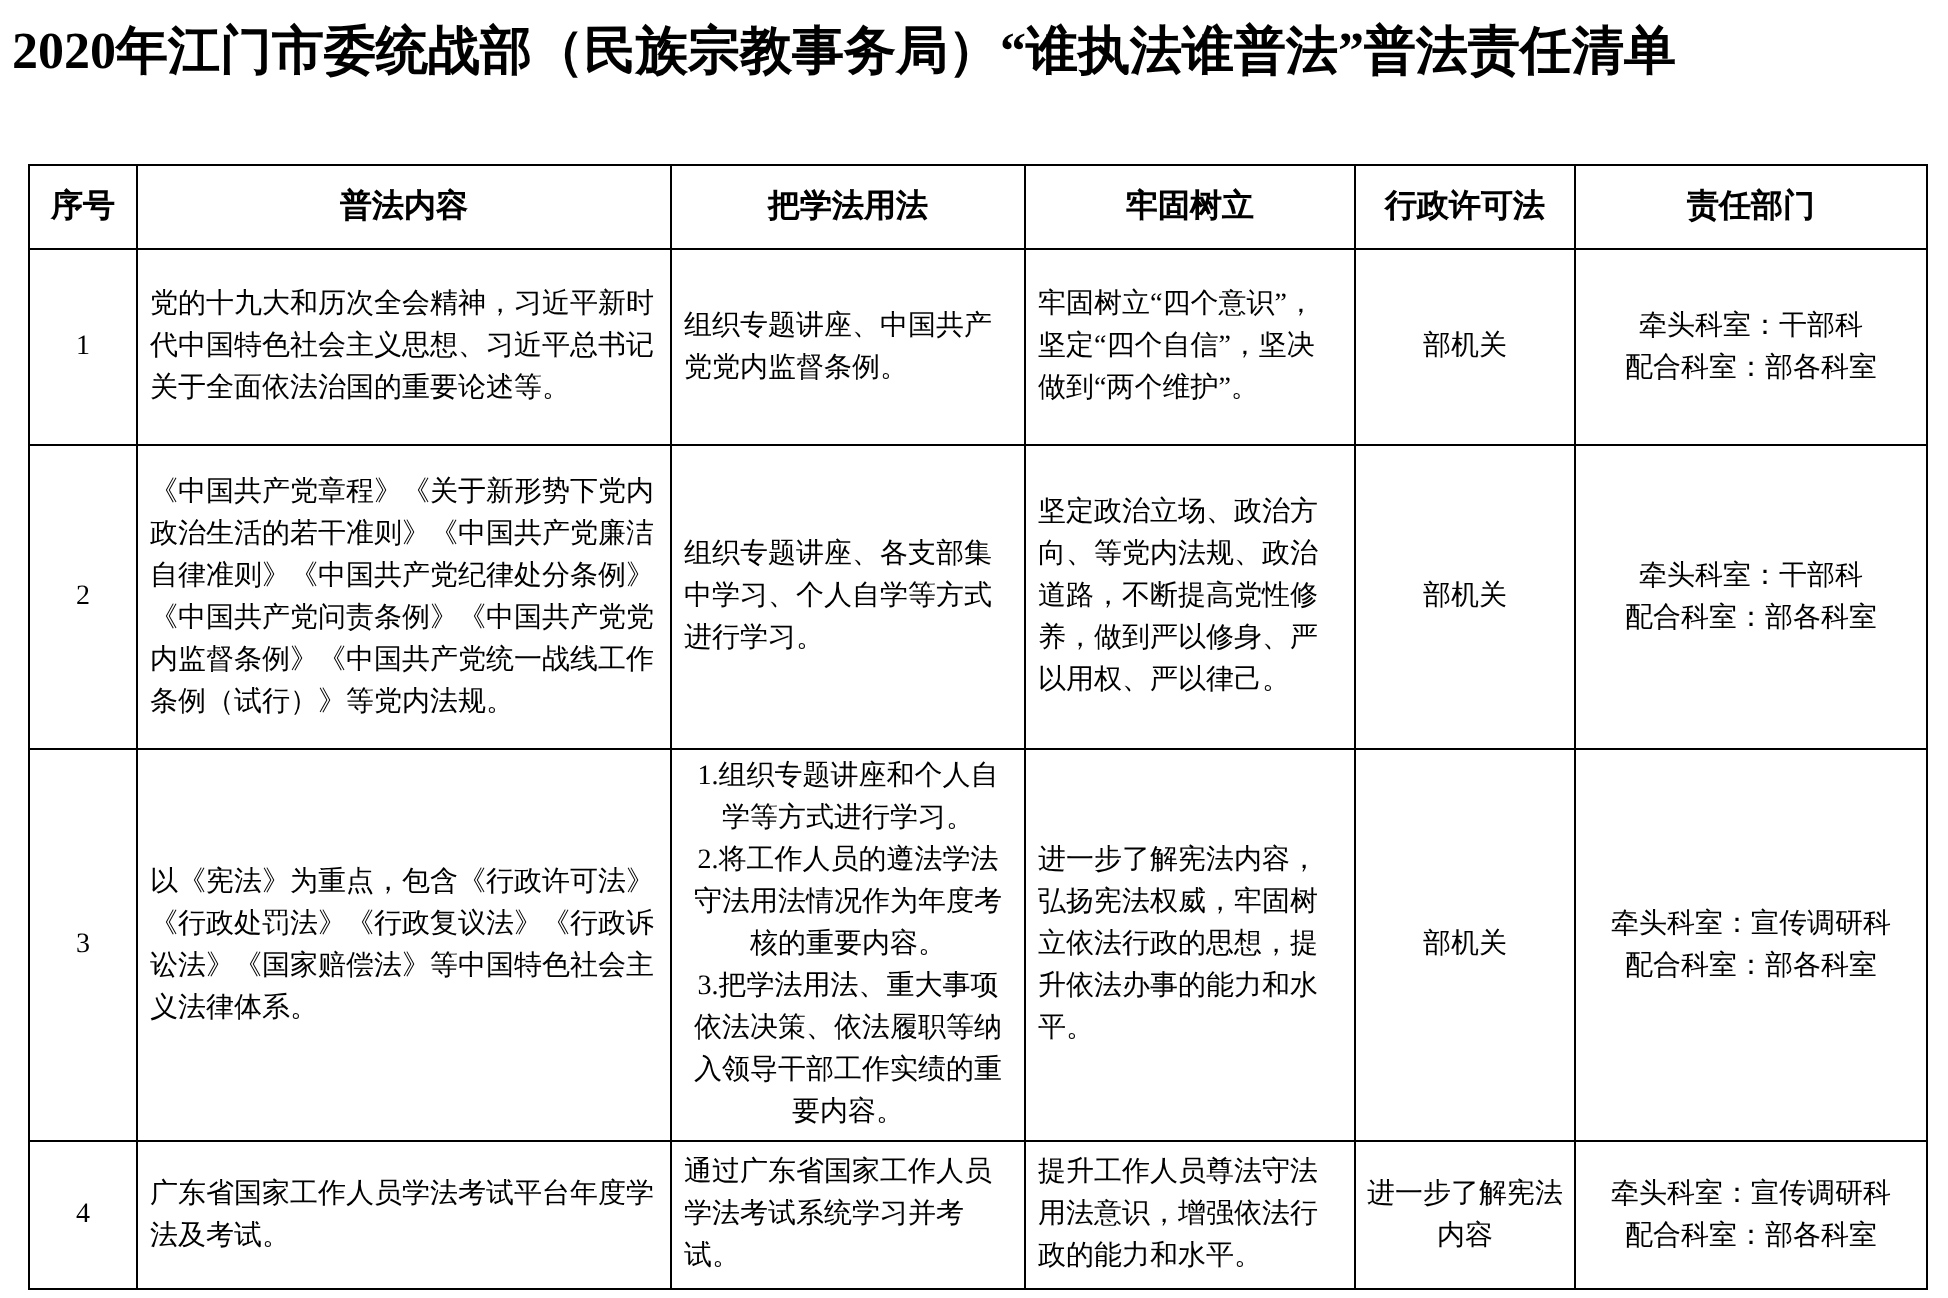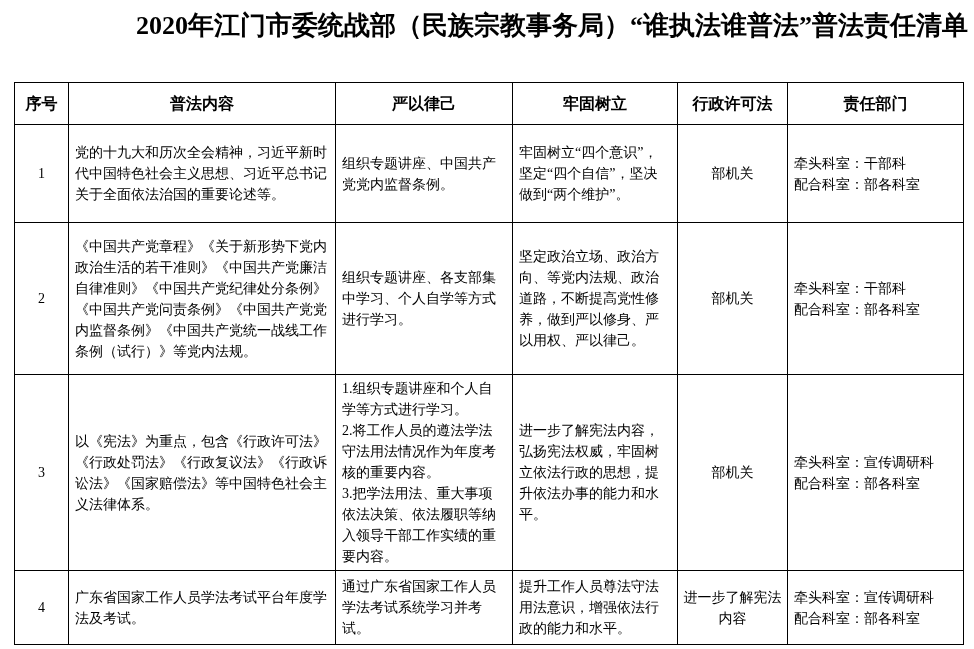--- a/index.html
+++ b/index.html
@@ -14,21 +14,21 @@
     width: 974px;
     height: 649px;
     background: #ffffff;
     overflow: hidden;
   }
   .doc-title {
     margin: 8px 6px 0 6px;
     font-size: 26px;
     font-weight: bold;
     line-height: 36px;
-    text-align: right;
+    text-align: left;
     white-space: nowrap;
   }
   table.duty-table {
     border-collapse: collapse;
     table-layout: fixed;
     width: 949px;
     margin: 38px 0 0 14px;
   }
   .duty-table th,
   .duty-table td {
@@ -54,20 +54,21 @@
   tr.r4    { height: 74px; }
   td.c-center {
     text-align: center;
     padding: 3px 3px;
   }
   td.c-left {
     text-align: left;
   }
   td.c-pre {
     white-space: pre-line;
+    text-align: center;
   }
 </style>
 </head>
 <body>
 
 <div class="page">
 
   <h1 class="doc-title">2020年江门市委统战部（民族宗教事务局）“谁执法谁普法”普法责任清单</h1>
 
   <table class="duty-table">
@@ -76,21 +77,21 @@
       <col style="width:267px">
       <col style="width:177px">
       <col style="width:165px">
       <col style="width:110px">
       <col style="width:176px">
     </colgroup>
     <thead>
       <tr class="hdr">
         <th>序号</th>
         <th>普法内容</th>
-        <th>严以律己</th>
+        <th>把学法用法</th>
         <th>牢固树立</th>
         <th>行政许可法</th>
         <th>责任部门</th>
       </tr>
     </thead>
     <tbody>
       <tr class="r1">
         <td class="c-center">1</td>
         <td class="c-left">党的十九大和历次全会精神，习近平新时代中国特色社会主义思想、习近平总书记关于全面依法治国的重要论述等。</td>
         <td class="c-left">组织专题讲座、中国共产党党内监督条例。</td>

